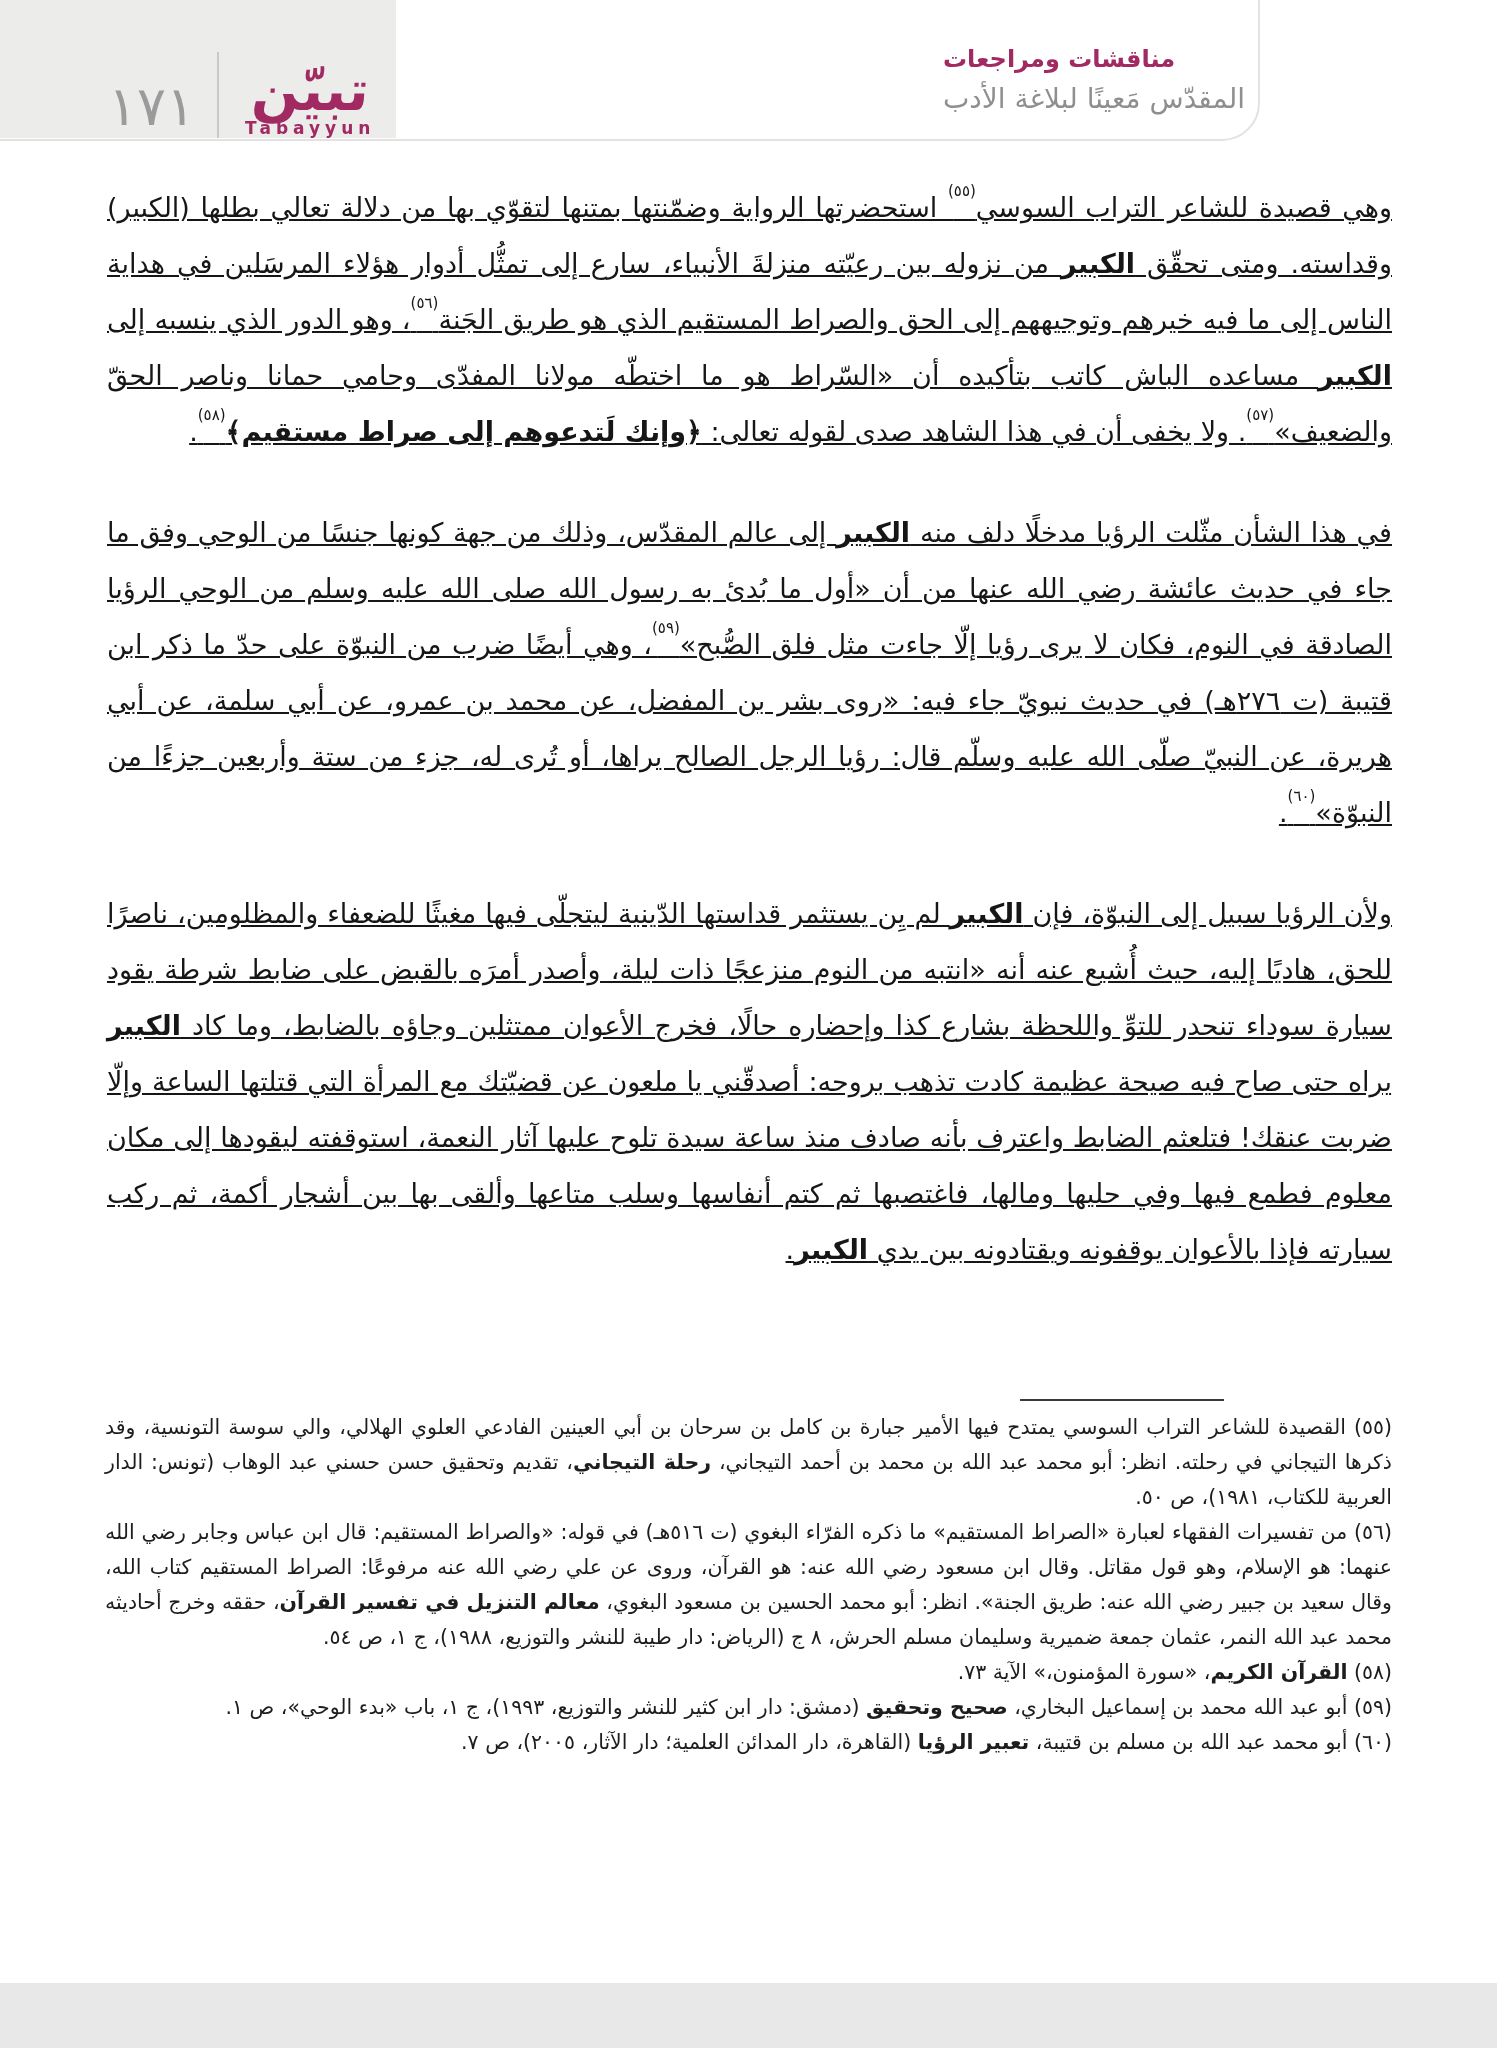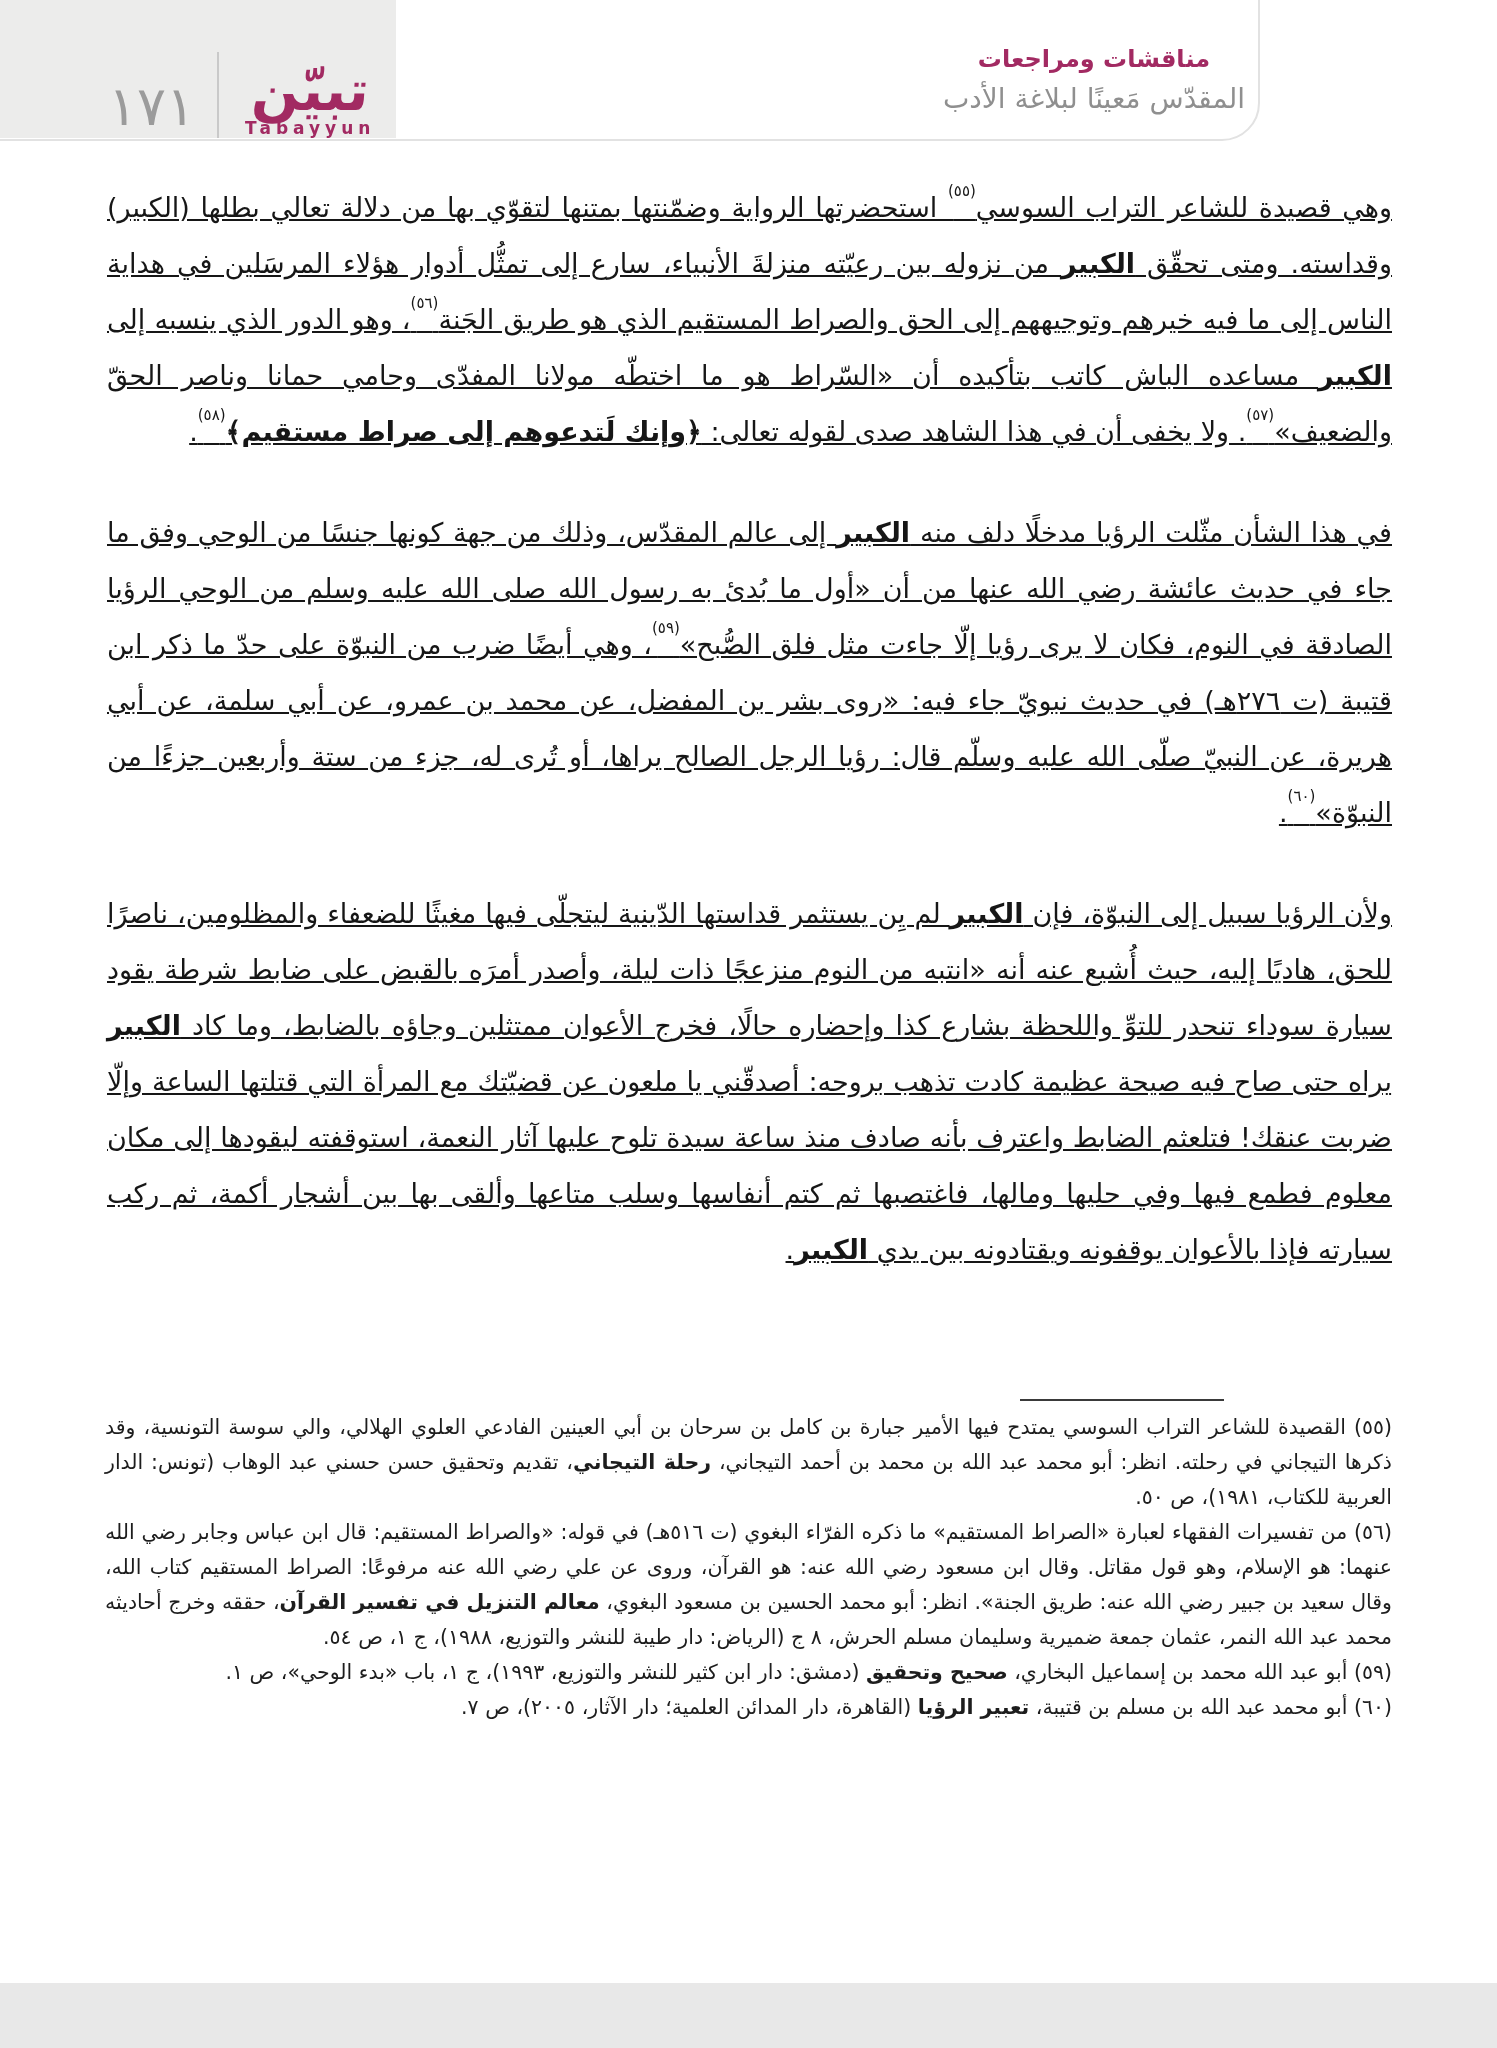--- a/index.html
+++ b/index.html
@@ -56,21 +56,21 @@
     transform:skewX(-4deg);
   }
   .logo-la{
     font-size:17px;
     font-weight:bold;
     letter-spacing:5px;
     margin-top:-2px;
   }
   .header-titles{
     position:absolute;top:44px;right:252px;
-    text-align:center;
+    text-align:left;
     direction:rtl;
   }
   .header-section{
     color:var(--brand);
     font-weight:bold;
     font-size:24px;
     line-height:30px;
   }
   .header-article{
     color:var(--gray-text);
@@ -142,17 +142,18 @@
     <p class="para">في هذا الشأن مثّلت الرؤيا مدخلًا دلف منه <b>الكبير</b> إلى عالم المقدّس، وذلك من جهة كونها جنسًا من الوحي وفق ما جاء في حديث عائشة رضي الله عنها من أن «أول ما بُدئ به رسول الله صلى الله عليه وسلم من الوحي الرؤيا الصادقة في النوم، فكان لا يرى رؤيا إلّا جاءت مثل فلق الصُّبح»<sup>(٥٩)</sup>، وهي أيضًا ضرب من النبوّة على حدّ ما ذكر ابن قتيبة (ت ٢٧٦هـ) في حديث نبويّ جاء فيه: «روى بشر بن المفضل، عن محمد بن عمرو، عن أبي سلمة، عن أبي هريرة، عن النبيّ صلّى الله عليه وسلّم قال: رؤيا الرجل الصالح يراها، أو تُرى له، جزء من ستة وأربعين جزءًا من النبوّة»<sup>(٦٠)</sup>.</p>
     <p class="para">ولأن الرؤيا سبيل إلى النبوّة، فإن <b>الكبير</b> لم يِن يستثمر قداستها الدّينية ليتجلّى فيها مغيثًا للضعفاء والمظلومين، ناصرًا للحق، هاديًا إليه، حيث أُشيع عنه أنه «انتبه من النوم منزعجًا ذات ليلة، وأصدر أمرَه بالقبض على ضابط شرطة يقود سيارة سوداء تنحدر للتوِّ واللحظة بشارع كذا وإحضاره حالًا، فخرج الأعوان ممتثلين وجاؤه بالضابط، وما كاد <b>الكبير</b> يراه حتى صاح فيه صيحة عظيمة كادت تذهب بروحه: أصدقّني يا ملعون عن قضيّتك مع المرأة التي قتلتها الساعة وإلّا ضربت عنقك! فتلعثم الضابط واعترف بأنه صادف منذ ساعة سيدة تلوح عليها آثار النعمة، استوقفته ليقودها إلى مكان معلوم فطمع فيها وفي حليها ومالها، فاغتصبها ثم كتم أنفاسها وسلب متاعها وألقى بها بين أشجار أكمة، ثم ركب سيارته فإذا بالأعوان يوقفونه ويقتادونه بين يدي <b>الكبير</b>.</p>
   </div>
 
 <div class="fn-sep"></div>
 
 <div class="footnotes">
 
 <p>(٥٥) القصيدة للشاعر التراب السوسي يمتدح فيها الأمير جبارة بن كامل بن سرحان بن أبي العينين الفادعي العلوي الهلالي، والي سوسة التونسية، وقد ذكرها التيجاني في رحلته. انظر: أبو محمد عبد الله بن محمد بن أحمد التيجاني، <b>رحلة التيجاني</b>، تقديم وتحقيق حسن حسني عبد الوهاب (تونس: الدار العربية للكتاب، ١٩٨١)، ص ٥٠.</p>
     <p>(٥٦) من تفسيرات الفقهاء لعبارة «الصراط المستقيم» ما ذكره الفرّاء البغوي (ت ٥١٦هـ) في قوله: «والصراط المستقيم: قال ابن عباس وجابر رضي الله عنهما: هو الإسلام، وهو قول مقاتل. وقال ابن مسعود رضي الله عنه: هو القرآن، وروى عن علي رضي الله عنه مرفوعًا: الصراط المستقيم كتاب الله، وقال سعيد بن جبير رضي الله عنه: طريق الجنة». انظر: أبو محمد الحسين بن مسعود البغوي، <b>معالم التنزيل في تفسير القرآن</b>، حققه وخرج أحاديثه محمد عبد الله النمر، عثمان جمعة ضميرية وسليمان مسلم الحرش، ٨ ج (الرياض: دار طيبة للنشر والتوزيع، ١٩٨٨)، ج ١، ص ٥٤.</p>
+    <p>(٥٨) <b>القرآن الكريم</b>، «سورة المؤمنون،» الآية ٧٣.</p>
     <p>(٥٩) أبو عبد الله محمد بن إسماعيل البخاري، <b>صحيح وتحقيق</b> (دمشق: دار ابن كثير للنشر والتوزيع، ١٩٩٣)، ج ١، باب «بدء الوحي»، ص ١.</p>
     <p>(٦٠) أبو محمد عبد الله بن مسلم بن قتيبة، <b>تعبير الرؤيا</b> (القاهرة، دار المدائن العلمية؛ دار الآثار، ٢٠٠٥)، ص ٧.</p>
   </div>
 
 <div class="bottom-band"></div>
 
 </body></html>

